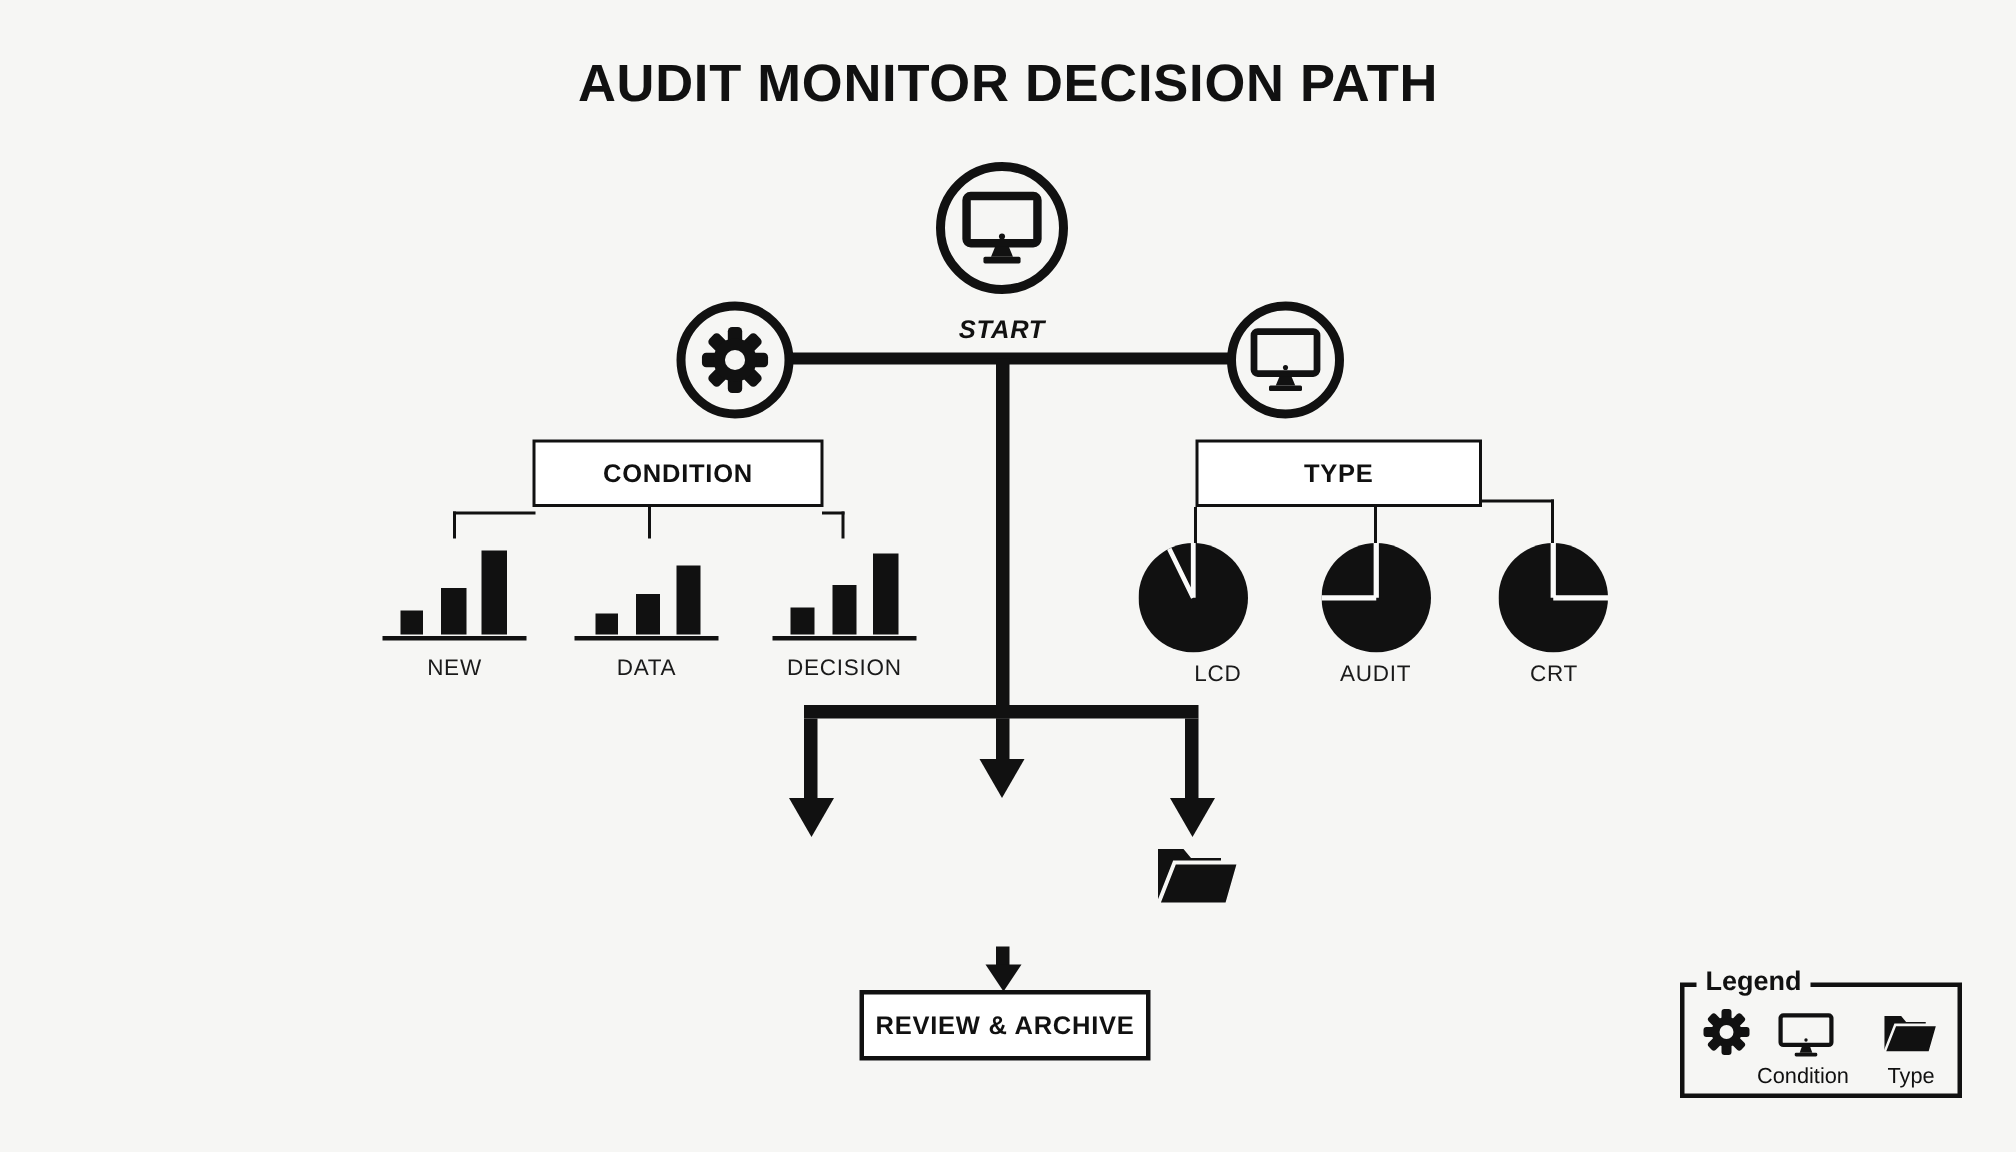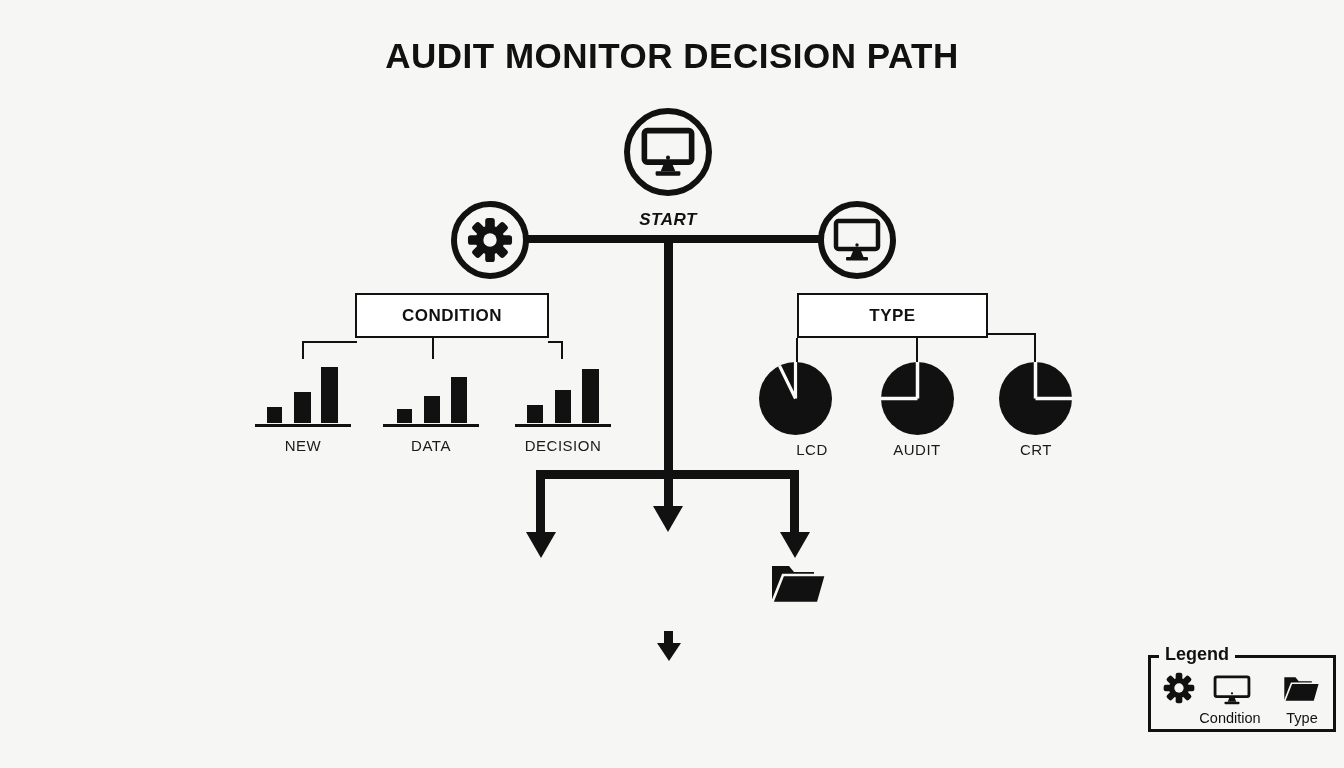--- a/index.html
+++ b/index.html
@@ -60,21 +60,21 @@
   .data-box{
     position:absolute;left:599px;top:540px;width:141px;height:92px;
     background:#ffffff;border:2px solid var(--ink);
     display:flex;flex-direction:column;align-items:center;justify-content:flex-start;
     padding-top:11px;gap:3px;
   }
   .data-box .data-label{font-weight:bold;font-size:18px;letter-spacing:1px;}
 
   .legend{
     position:absolute;left:1120px;top:655px;width:188px;height:77px;
-    border:3px solid var(--ink);background:var(--bg);margin-left:28px;
+    border:3px solid var(--ink);background:var(--bg);
   }
   .legend-title{
     position:absolute;top:-14px;left:8px;padding:0 6px;background:var(--bg);
     font-weight:bold;font-size:18px;
   }
   .legend .legend-icon{position:absolute;}
   .legend .legend-label{position:absolute;font-size:14.5px;text-align:center;}
 
   svg{display:block;}
 </style>
@@ -198,20 +198,23 @@
   <div class="opt-label" style="left:996px;top:441px;width:80px">CRT</div>
 
 
   <div style="position:absolute;left:770px;top:561px">
     <svg width="58" height="44" viewBox="0 0 58 44">
       <path d="M2 5 h17 l5 6 h20 v30 h-42 z" fill="#111"></path>
       <path d="M13 14 h43 l-8 28 h-46 z" fill="#111" stroke="#f6f6f4" stroke-width="2.6"></path>
     </svg>
   </div>
 
+  <div class="box box--thick" style="left:573px;top:660px;width:194px;height:47px">
+    <span>REVIEW &amp; ARCHIVE</span>
+  </div>
 
   <div class="legend">
     <span class="legend-title">Legend</span>
 
     <span class="legend-icon" style="left:12px;top:14px">
       <svg width="32" height="32" viewBox="0 0 48 48">
         <g fill="#111">
           <rect x="19" y="1" width="10" height="46" rx="3"></rect>
           <rect x="19" y="1" width="10" height="46" rx="3" transform="rotate(45 24 24)"></rect>
           <rect x="19" y="1" width="10" height="46" rx="3" transform="rotate(90 24 24)"></rect>

